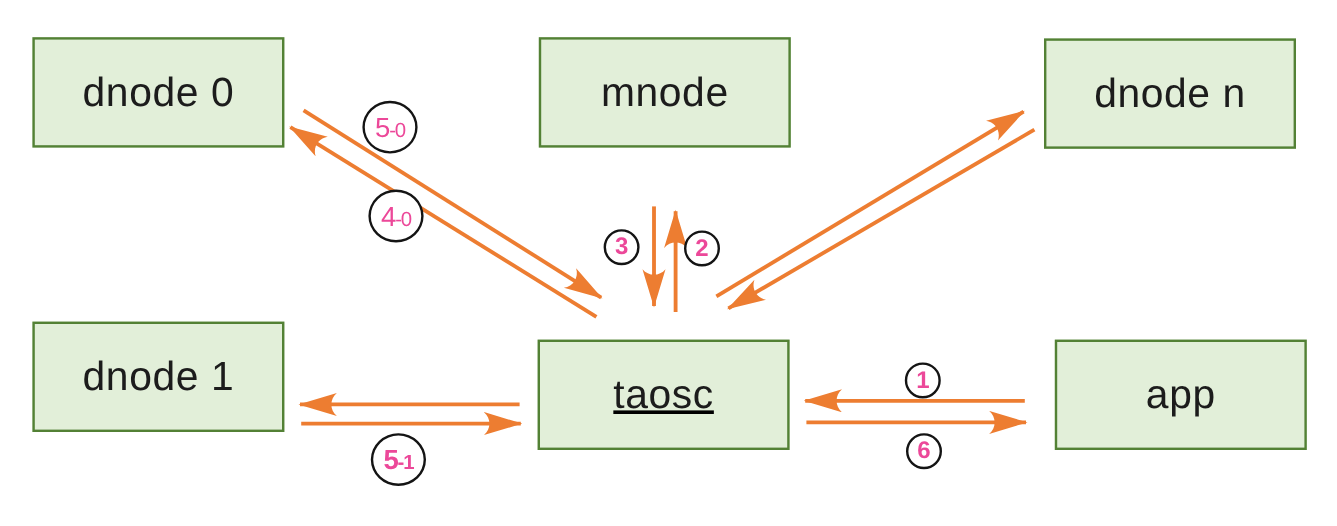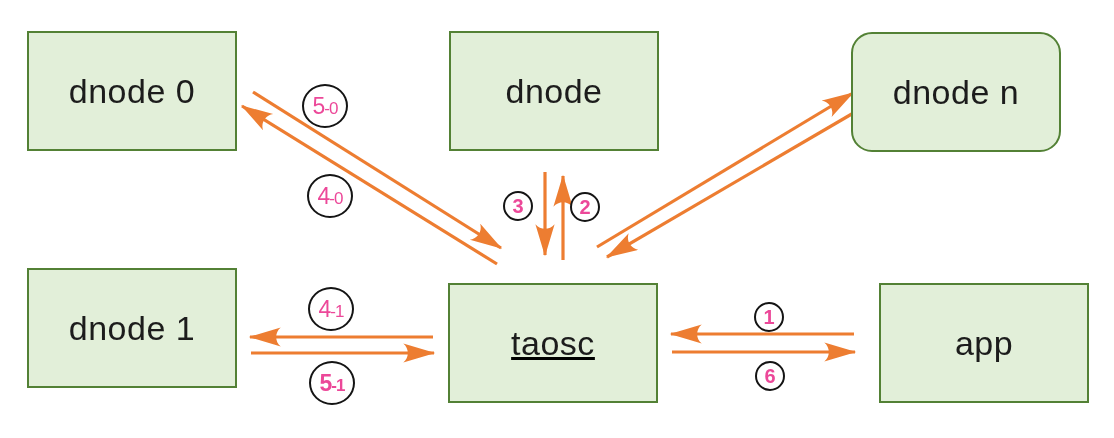--- a/index.html
+++ b/index.html
@@ -18,21 +18,21 @@
   svg.arrows-layer {
     position: absolute;
     left: 0;
     top: 0;
     width: 1114px;
     height: 438px;
   }
   .node {
     position: absolute;
     width: 210px;
-    height: 120px;
+    height: 92px;
     background: #e2efd9;
     border: 2.5px solid #538135;
     box-sizing: border-box;
     display: flex;
     align-items: center;
     justify-content: center;
   }
   .node-label {
     font-size: 34px;
     color: #1c1c1c;
@@ -113,49 +113,46 @@
     </g>
     <g>
       <line x1="672" y1="352" x2="855" y2="352" stroke="#ed7d31" stroke-width="3.2" marker-end="url(#ah)"></line>
     </g>
   </svg>
 
   <div class="node" style="left:27px; top:31px;">
     <span class="node-label">dnode 0</span>
   </div>
   <div class="node" style="left:449px; top:31px;">
-    <span class="node-label">dnode</span>
+    <span class="node-label">mnode</span>
   </div>
-  <div class="node" style="left:851px; top:32px;border-radius:21px;">
+  <div class="node" style="left:870px; top:32px;">
     <span class="node-label">dnode n</span>
   </div>
   <div class="node" style="left:27px; top:268px;">
     <span class="node-label">dnode 1</span>
   </div>
   <div class="node" style="left:448px; top:283px;text-decoration:underline;">
     <span class="node-label">taosc</span>
   </div>
   <div class="node" style="left:879px; top:283px;align-items:center;">
     <span class="node-label">app</span>
   </div>
 
   <div class="elabel pair" style="left:302px; top:84px;">
     <span class="elabel-text">5-0</span>
   </div>
-  <div class="elabel pair" style="left:307px; top:174px;">
+  <div class="elabel pair" style="left:307px; top:158px;">
     <span class="elabel-text">4-0</span>
   </div>
   <div class="elabel single" style="left:503px; top:191px;">
     <span class="elabel-text">3</span>
   </div>
   <div class="elabel single" style="left:570px; top:192px;">
     <span class="elabel-text">2</span>
-  </div>
-  <div class="elabel pair" style="left:308px; top:287px;">
-    <span class="elabel-text">4-1</span>
   </div>
   <div class="elabel pair" style="left:309px; top:361px;font-weight:bold;">
     <span class="elabel-text">5-1</span>
   </div>
   <div class="elabel single" style="left:754px; top:302px;">
     <span class="elabel-text">1</span>
   </div>
   <div class="elabel single" style="left:755px; top:361px;">
     <span class="elabel-text">6</span>
   </div>

